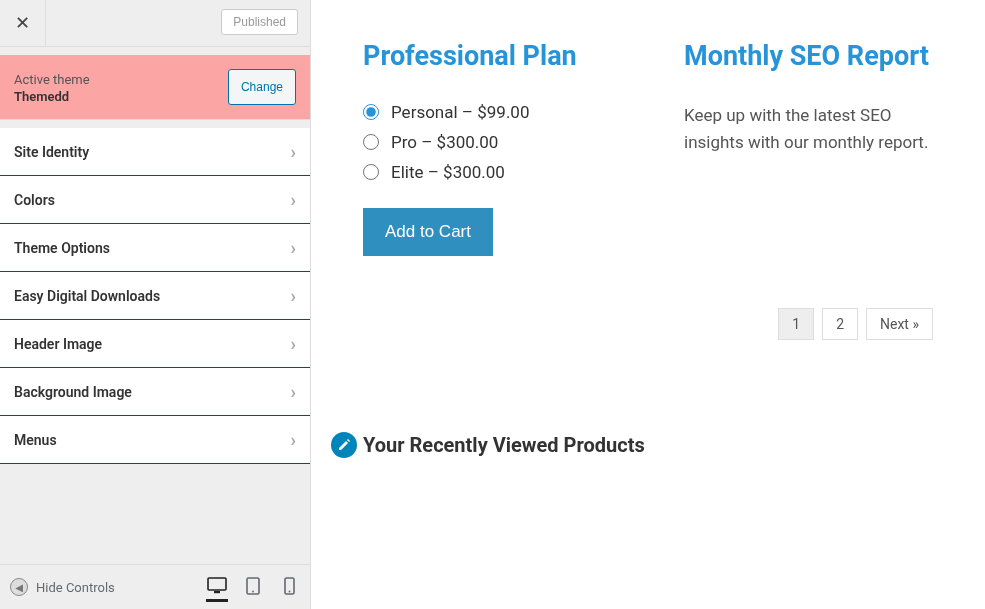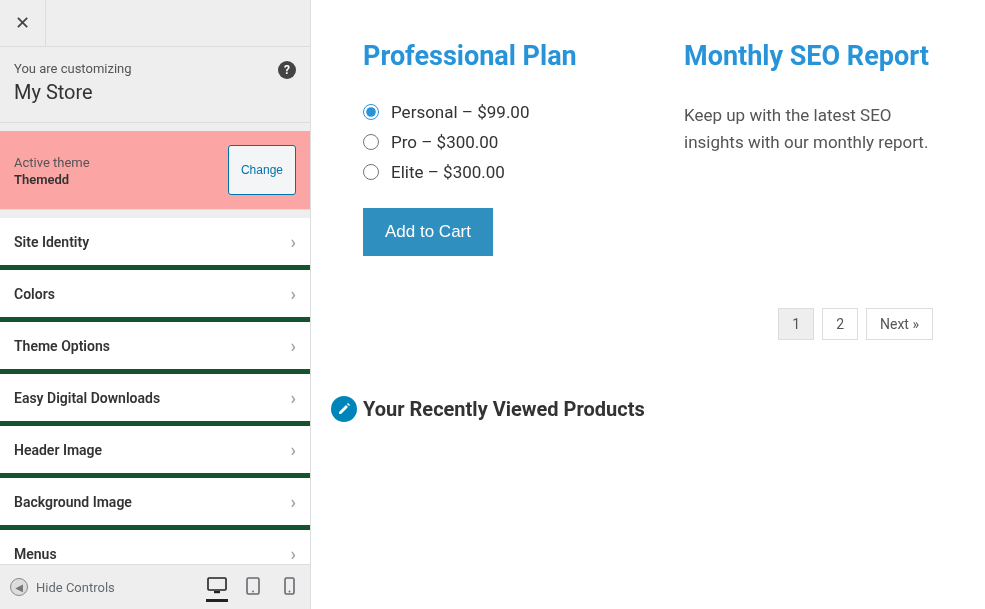--- a/index.html
+++ b/index.html
@@ -16,24 +16,24 @@
     .published-btn { background: #fff; border: 1px solid #ccc; color: #999; padding: 5px 11px; border-radius: 3px; font-size: 12px; cursor: default; }
     
     .info-block { padding: 14px 14px 18px 14px; background: #eee; border-bottom: 1px solid #ddd; position: relative; }
     .info-label { font-size: 13px; color: #555; }
     .info-title { font-size: 20px; font-weight: 400; color: #333; margin-top: 4px; }
     .help-icon { position: absolute; right: 14px; top: 14px; width: 18px; height: 18px; border-radius: 50%; background: #444; color: #fff; display: flex; align-items: center; justify-content: center; font-size: 12px; font-weight: bold; cursor: pointer; }
     
     .theme-block { padding: 14px; background: #fca5a5; border-bottom: 1px solid #ddd; display: flex; align-items: center; justify-content: space-between; margin-top: 8px; margin-bottom: 8px; }
     .theme-label { font-size: 13px; color: #555; line-height: 1.5; }
     .theme-name { font-weight: 600; color: #333; }
-    .change-btn { border: 1px solid #0073aa; background: #f3f5f6; color: #0073aa; padding: 17px 12px; border-radius: 3px; font-size: 12px; cursor: pointer; }
+    .change-btn { border: 1px solid #0073aa; background: #f3f5f6; color: #0073aa; padding: 10px 12px; border-radius: 3px; font-size: 12px; cursor: pointer; }
     
     .menu-list { background: #fff; flex: 0 0 auto; }
-    .menu-item { display: flex; align-items: center; justify-content: space-between; padding: 13px 14px; background: #fff; border-bottom: 5px solid #14532d; cursor: pointer; color: #333; font-weight: 600; font-size: 14px; }
+    .menu-item { display: flex; align-items: center; justify-content: space-between; padding: 13px 14px; background: #fff; border-bottom: 1px solid #14532d; cursor: pointer; color: #333; font-weight: 600; font-size: 14px; }
     .chevron { color: #a0a5aa; font-size: 18px; }
     
     .sidebar-footer { position: absolute; bottom: 0; left: 0; right: 0; height: 45px; background: #eee; border-top: 1px solid #ddd; display: flex; align-items: center; padding: 0 10px; }
     .collapse-btn { display: flex; align-items: center; gap: 8px; color: #656a6f; cursor: pointer; font-size: 13px; }
     .collapse-circle { width: 18px; height: 18px; border-radius: 50%; border: 1px solid #888; display: flex; align-items: center; justify-content: center; font-size: 10px; color: #777; background: #ddd; }
     .device-btns { margin-left: auto; display: flex; gap: 14px; align-items: center; }
     .device-btn { width: 22px; height: 30px; display: flex; align-items: center; justify-content: center; cursor: pointer; color: #656a6f; border-bottom: 3px solid transparent; }
     .device-btn.active { color: #222; border-bottom: 3px solid #222; }
     .device-btn svg { display: block; }
     
@@ -45,41 +45,39 @@
     .options { margin-bottom: 26px; }
     .option-row { display: flex; align-items: center; gap: 12px; margin-bottom: 10px; font-size: 17px; color: #333; }
     .option-row input[type=radio] { width: 16px; height: 16px; accent-color: #2794da; }
     .product-desc { font-size: 17px; color: #555; line-height: 1.6; margin-bottom: 42px; }
     .cta-btn { background: #2f8fbf; color: #fff; border: none; padding: 14px 22px; font-size: 17px; cursor: pointer; }
     
     .pagination { display: flex; gap: 8px; justify-content: flex-end; margin-top: 52px; }
     .page-btn { border: 1px solid #ddd; background: #fff; padding: 7px 13px; font-size: 14px; color: #555; cursor: pointer; }
     .page-btn.current { background: #eee; color: #555; }
     
-    .recent { margin-top: 56px; display: flex; align-items: center; gap: 6px; text-align: center; }
+    .recent { margin-top: 92px; display: flex; align-items: center; gap: 6px; text-align: center; }
     .edit-badge { width: 26px; height: 26px; border-radius: 50%; background: #0085ba; color: #fff; display: flex; align-items: center; justify-content: center; cursor: pointer; flex-shrink: 0; margin-left: -32px; }
     .recent h2 { font-size: 20px; font-weight: 700; color: #333; }
   </style>
 </head>
 <body>
 
 <div class="customizer">
   <aside class="sidebar">
 
     <div class="sidebar-header">
       <button class="close-btn">
         <span>✕</span>
       </button>
+      <div class="header-right">
+        <button class="published-btn">Published</button>
+      </div>
     </div>
 
-    <div class="info-block">
-      <div class="info-label">You are customizing</div>
-      <div class="info-title">My Store</div>
-      <div class="help-icon">?</div>
-    </div>
 
     <div class="theme-block">
       <div>
         <div class="theme-label">Active theme</div>
         <div class="theme-name">Themedd</div>
       </div>
       <button class="change-btn">Change</button>
     </div>
 
     <nav class="menu-list">

